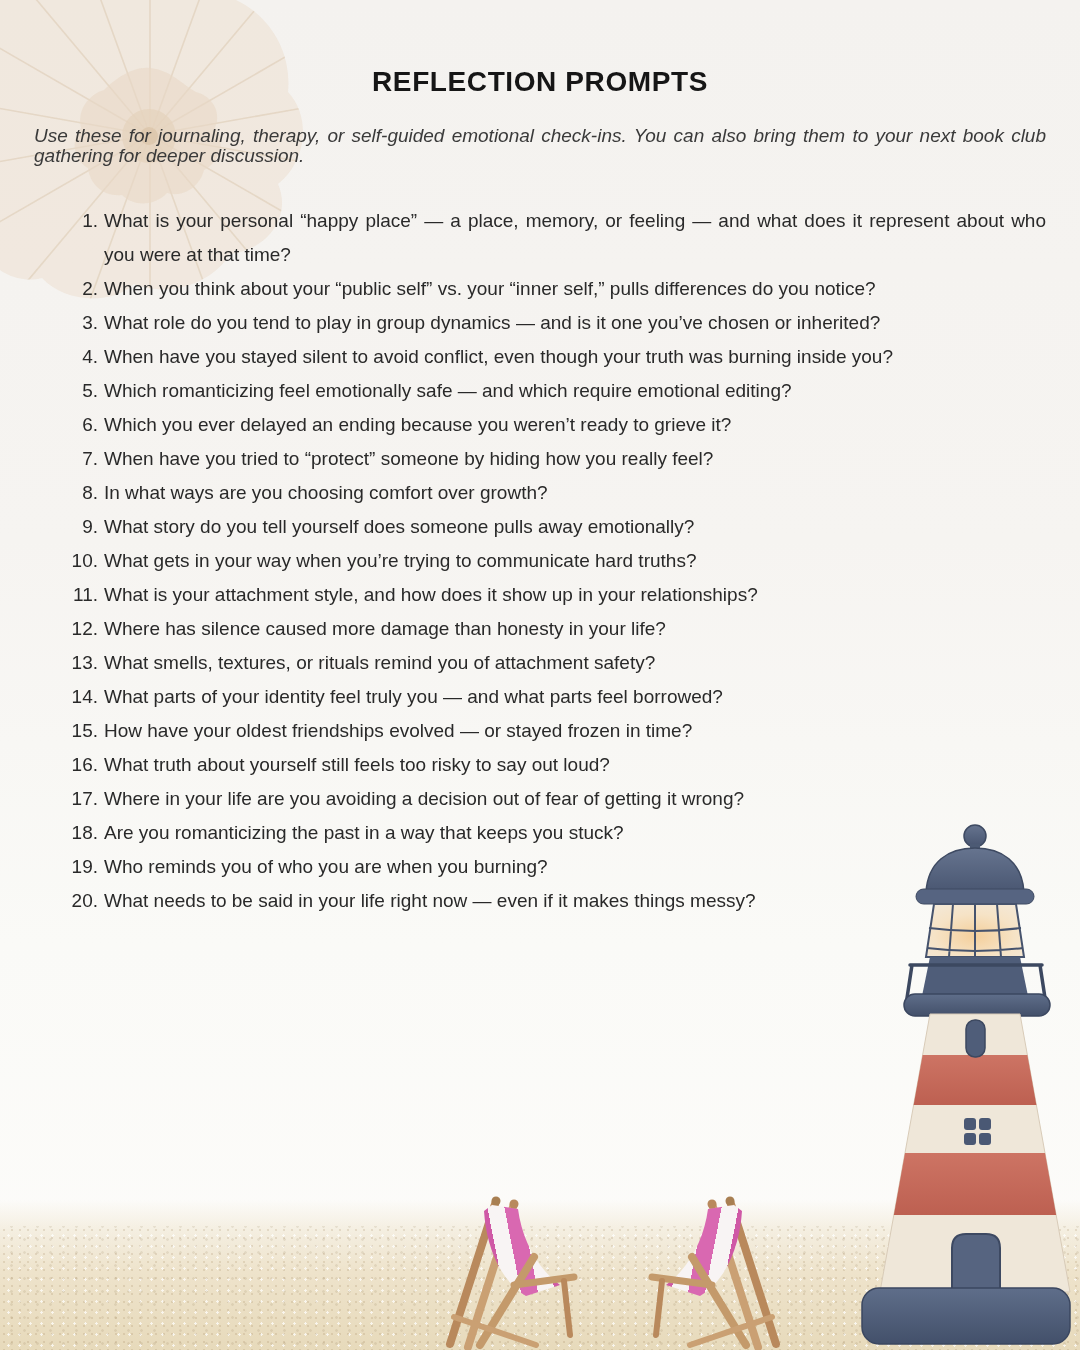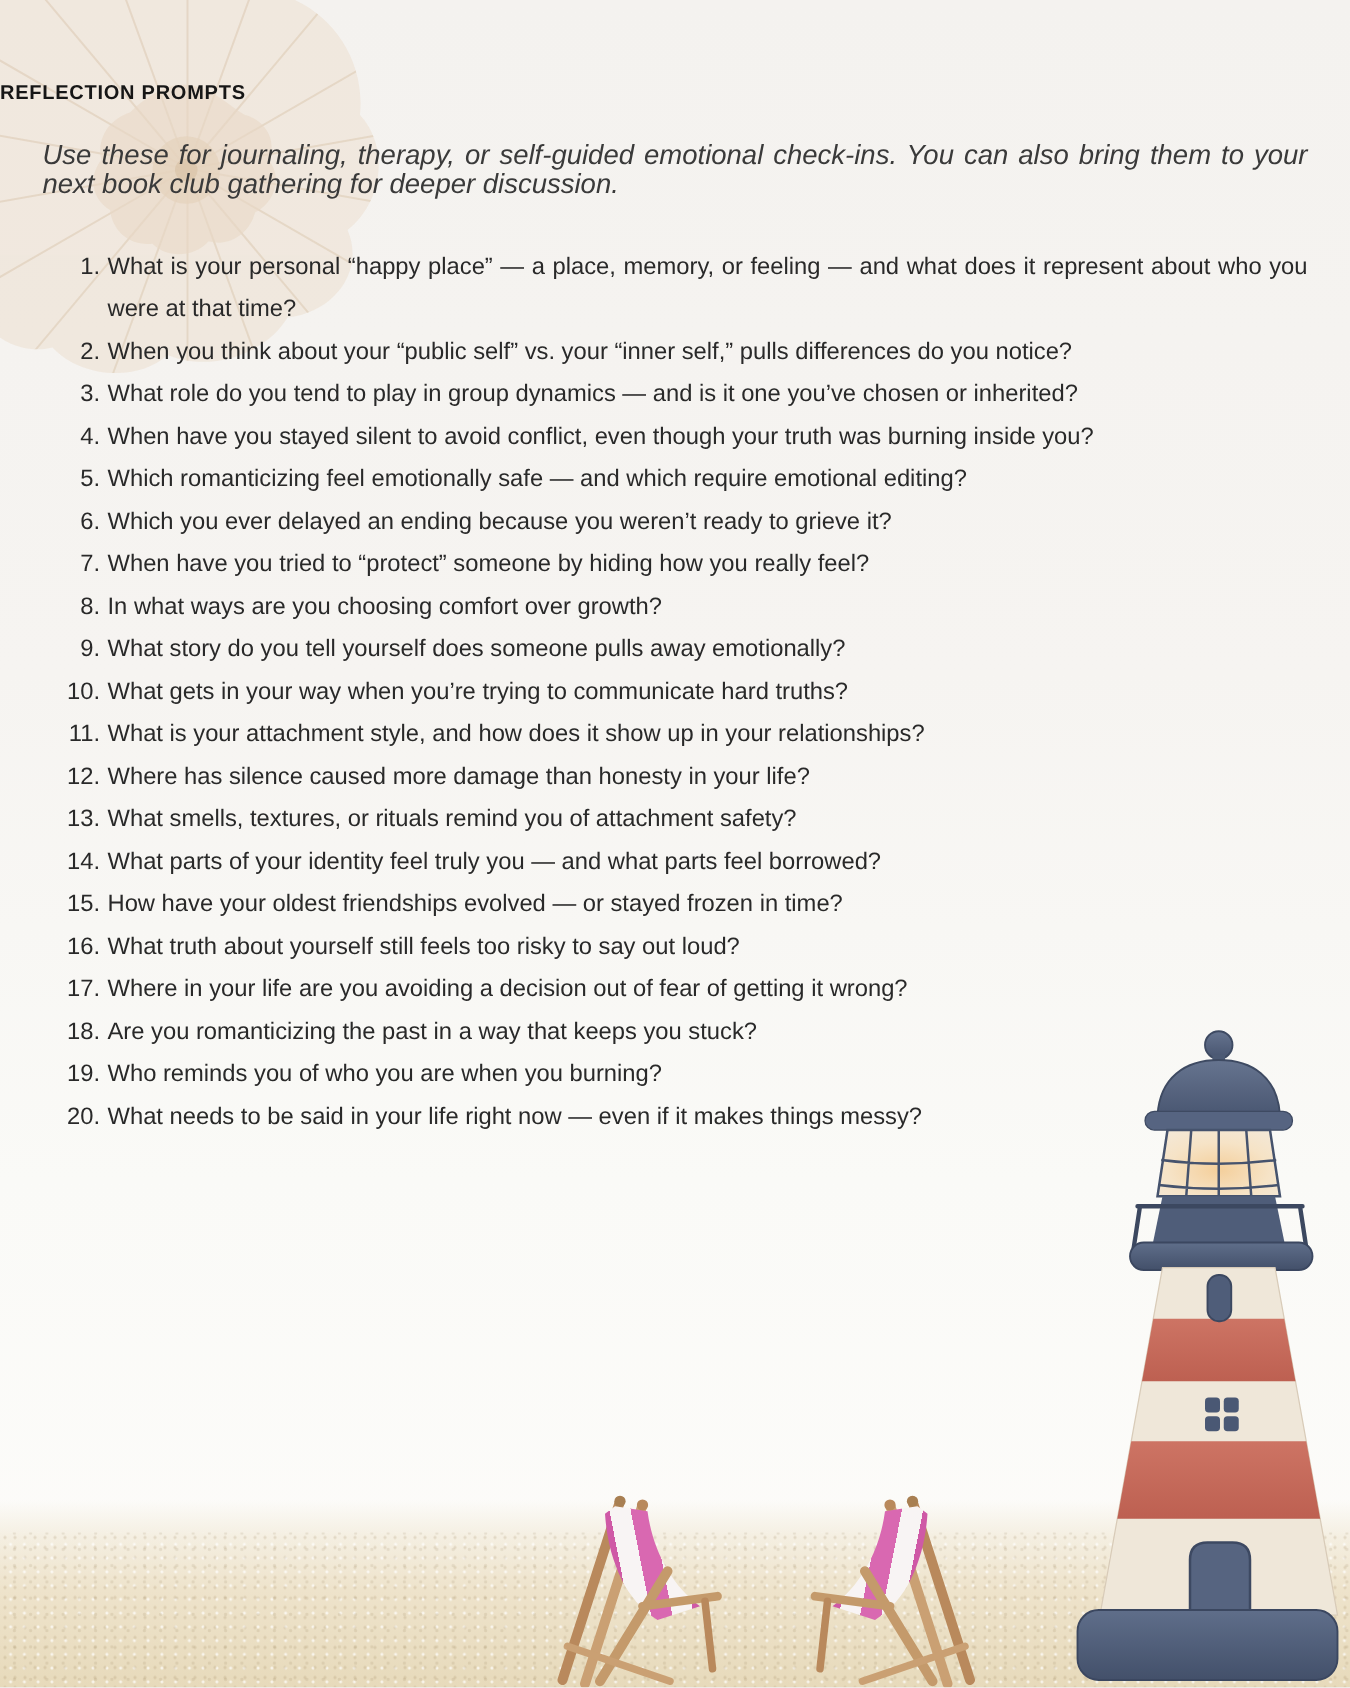--- a/index.html
+++ b/index.html
@@ -23,32 +23,32 @@
       radial-gradient(circle, rgba(255,255,255,.7) 1px, transparent 1.4px);
     background-size:8px 8px, 13px 13px, 11px 11px;
     background-position:0 0, 5px 7px, 3px 4px;
   }
   .chairs { position:absolute; left:430px; top:1195px; z-index:3; }
   .lighthouse { position:absolute; left:852px; top:822px; z-index:3; }
 
   
   .content { position:absolute; inset:0; z-index:5; }
   .title {
-    margin:66px 0 0; font-size:16px; font-weight:700;
+    margin:66px 0 0; text-align:center; font-size:28px; font-weight:700;
     letter-spacing:.6px; color:#161616;
   }
   .intro {
-    margin:28px 34px 0; font-style:italic; font-size:22px; line-height:1.06;
+    margin:28px 34px 0; font-style:italic; font-size:19px; line-height:1.06;
     text-align:justify; color:#3a3a3a;
   }
   ol.prompts {
     margin:38px 34px 0 86px; padding:0; list-style:none; counter-reset:p;
     font-size:19px; line-height:34px; color:#292929;
   }
-  ol.prompts li { counter-increment:p; position:relative; text-align:justify; }
+  ol.prompts li { counter-increment:p; position:relative; text-align:justify;margin-left:18px; }
   ol.prompts li::before {
     content:counter(p) "."; position:absolute; right:100%; transform:translateX(-6px);
     white-space:nowrap; color:#292929;
   }
 </style>
 </head>
 <body>
 
 <div class="page">
 

